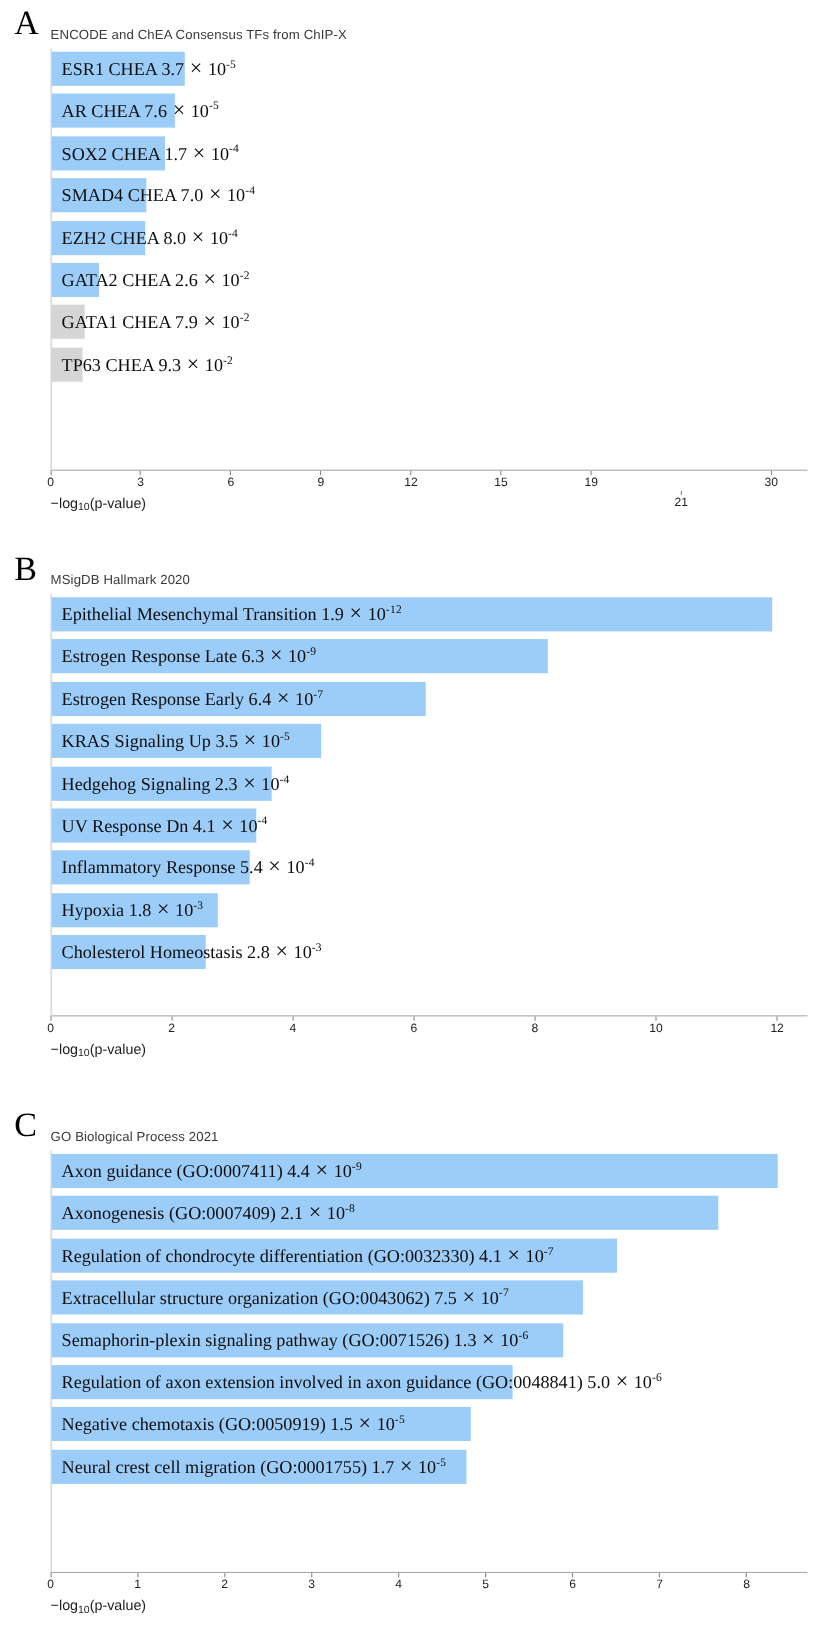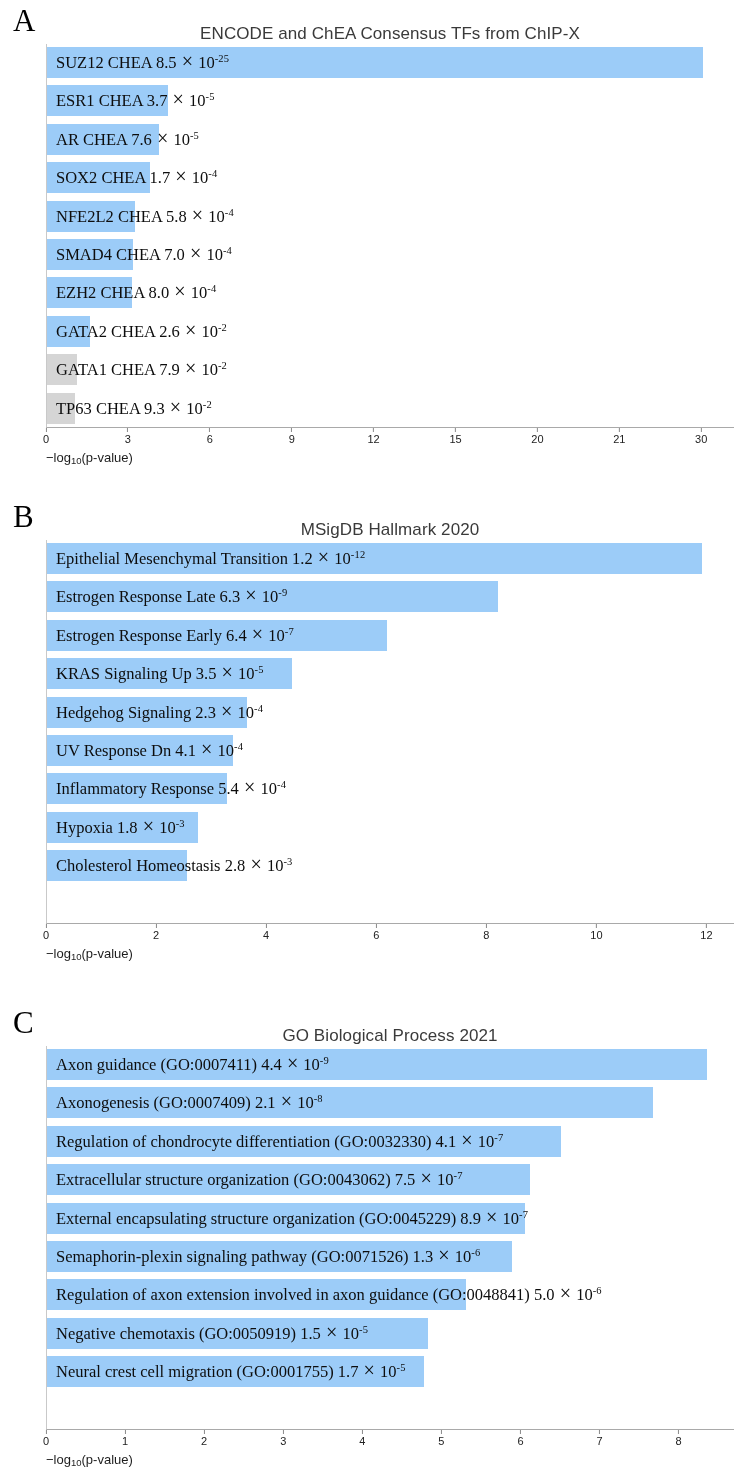--- a/index.html
+++ b/index.html
@@ -25,22 +25,22 @@
     font-family: "Liberation Serif", serif;
     font-size: 31px;
     color: #000000;
     line-height: 1;
   }
   .panel-title {
     position: absolute;
     left: 46px;
     width: 688px;
     top: 20px;
-    text-align: center;
-    font-size: 17px;
+    text-align: left;
+    font-size: 12px;
     color: #3a3a3a;
     letter-spacing: 0.1px;
   }
   .plot {
     position: absolute;
     left: 46px;
     top: 40px;
     width: 688px;
     height: 384px;
     box-sizing: border-box;
@@ -124,38 +124,30 @@
   }
 </style>
 </head>
 <body>
 
 <section class="panel" style="top:4px">
   <div class="panel-letter">A</div>
   <div class="panel-title">ENCODE and ChEA Consensus TFs from ChIP-X</div>
   <div class="plot">
       <div class="bar-row">
-        <div class="bar" style="width: 95.52%; background: rgb(156, 204, 248);"></div>
-        <div class="bar-label"><span>SUZ12 CHEA 8.5 </span><span class="times">×</span><span> 10</span><sup>-25</sup></div>
-      </div>
-      <div class="bar-row">
         <div class="bar" style="width: 17.58%; background: rgb(156, 204, 248);"></div>
         <div class="bar-label"><span>ESR1 CHEA 3.7 </span><span class="times">×</span><span> 10</span><sup>-5</sup></div>
       </div>
       <div class="bar-row">
         <div class="bar" style="width: 16.35%; background: rgb(156, 204, 248);"></div>
         <div class="bar-label"><span>AR CHEA 7.6 </span><span class="times">×</span><span> 10</span><sup>-5</sup></div>
       </div>
       <div class="bar-row">
         <div class="bar" style="width: 14.96%; background: rgb(156, 204, 248);"></div>
         <div class="bar-label"><span>SOX2 CHEA 1.7 </span><span class="times">×</span><span> 10</span><sup>-4</sup></div>
-      </div>
-      <div class="bar-row">
-        <div class="bar" style="width: 12.86%; background: rgb(156, 204, 248);"></div>
-        <div class="bar-label"><span>NFE2L2 CHEA 5.8 </span><span class="times">×</span><span> 10</span><sup>-4</sup></div>
       </div>
       <div class="bar-row">
         <div class="bar" style="width: 12.5%; background: rgb(156, 204, 248);"></div>
         <div class="bar-label"><span>SMAD4 CHEA 7.0 </span><span class="times">×</span><span> 10</span><sup>-4</sup></div>
       </div>
       <div class="bar-row">
         <div class="bar" style="width: 12.3%; background: rgb(156, 204, 248);"></div>
         <div class="bar-label"><span>EZH2 CHEA 8.0 </span><span class="times">×</span><span> 10</span><sup>-4</sup></div>
       </div>
       <div class="bar-row">
@@ -184,39 +176,39 @@
       <div class="tick" style="left: 35.714%;">
         <span class="tick-num">9</span>
       </div>
       <div class="tick" style="left: 47.619%;">
         <span class="tick-num">12</span>
       </div>
       <div class="tick" style="left: 59.524%;">
         <span class="tick-num">15</span>
       </div>
       <div class="tick" style="left: 71.429%;">
-        <span class="tick-num">20</span>
-      </div>
-      <div class="tick" style="left: 83.333%;">
+        <span class="tick-num">19</span>
+      </div>
+      <div class="tick" style="left: 83.333%; margin-top: 18px;">
         <span class="tick-num">21</span>
       </div>
       <div class="tick" style="left: 95.238%;">
         <span class="tick-num">30</span>
       </div>
     </div>
   <div class="xlabel"><span>−log</span><sub>10</sub><span>(p-value)</span></div>
 </section>
 
 <section class="panel" style="top:500px">
   <div class="panel-letter">B</div>
   <div class="panel-title">MSigDB Hallmark 2020</div>
   <div class="plot">
       <div class="bar-row">
         <div class="bar" style="width: 95.36%; background: rgb(156, 204, 248);"></div>
-        <div class="bar-label"><span>Epithelial Mesenchymal Transition 1.2 </span><span class="times">×</span><span> 10</span><sup>-12</sup></div>
+        <div class="bar-label"><span>Epithelial Mesenchymal Transition 1.9 </span><span class="times">×</span><span> 10</span><sup>-12</sup></div>
       </div>
       <div class="bar-row">
         <div class="bar" style="width: 65.6%; background: rgb(156, 204, 248);"></div>
         <div class="bar-label"><span>Estrogen Response Late 6.3 </span><span class="times">×</span><span> 10</span><sup>-9</sup></div>
       </div>
       <div class="bar-row">
         <div class="bar" style="width: 49.52%; background: rgb(156, 204, 248);"></div>
         <div class="bar-label"><span>Estrogen Response Early 6.4 </span><span class="times">×</span><span> 10</span><sup>-7</sup></div>
       </div>
       <div class="bar-row">
@@ -284,24 +276,20 @@
       </div>
       <div class="bar-row">
         <div class="bar" style="width: 74.83%; background: rgb(156, 204, 248);"></div>
         <div class="bar-label"><span>Regulation of chondrocyte differentiation (GO:0032330) 4.1 </span><span class="times">×</span><span> 10</span><sup>-7</sup></div>
       </div>
       <div class="bar-row">
         <div class="bar" style="width: 70.34%; background: rgb(156, 204, 248);"></div>
         <div class="bar-label"><span>Extracellular structure organization (GO:0043062) 7.5 </span><span class="times">×</span><span> 10</span><sup>-7</sup></div>
       </div>
       <div class="bar-row">
-        <div class="bar" style="width: 69.54%; background: rgb(156, 204, 248);"></div>
-        <div class="bar-label"><span>External encapsulating structure organization (GO:0045229) 8.9 </span><span class="times">×</span><span> 10</span><sup>-7</sup></div>
-      </div>
-      <div class="bar-row">
         <div class="bar" style="width: 67.7%; background: rgb(156, 204, 248);"></div>
         <div class="bar-label"><span>Semaphorin-plexin signaling pathway (GO:0071526) 1.3 </span><span class="times">×</span><span> 10</span><sup>-6</sup></div>
       </div>
       <div class="bar-row">
         <div class="bar" style="width: 60.92%; background: rgb(156, 204, 248);"></div>
         <div class="bar-label"><span>Regulation of axon extension involved in axon guidance (GO:0048841) 5.0 </span><span class="times">×</span><span> 10</span><sup>-6</sup></div>
       </div>
       <div class="bar-row">
         <div class="bar" style="width: 55.4%; background: rgb(156, 204, 248);"></div>
         <div class="bar-label"><span>Negative chemotaxis (GO:0050919) 1.5 </span><span class="times">×</span><span> 10</span><sup>-5</sup></div>

